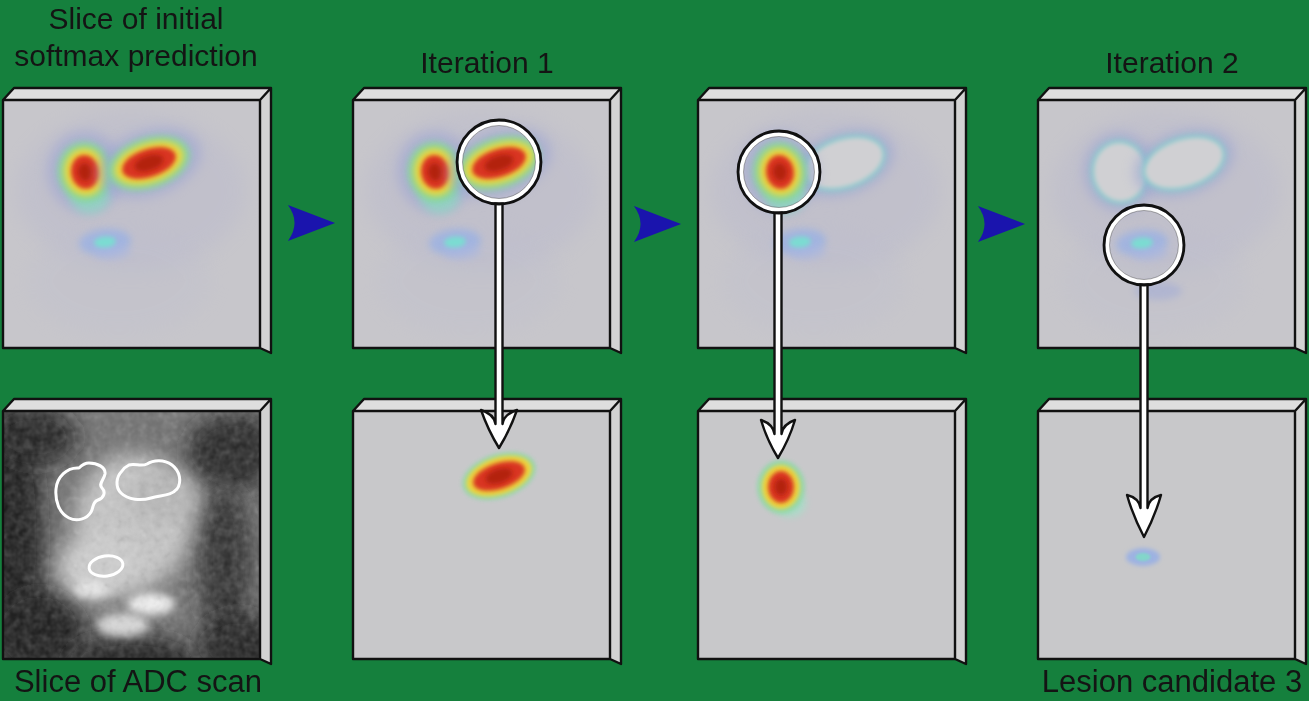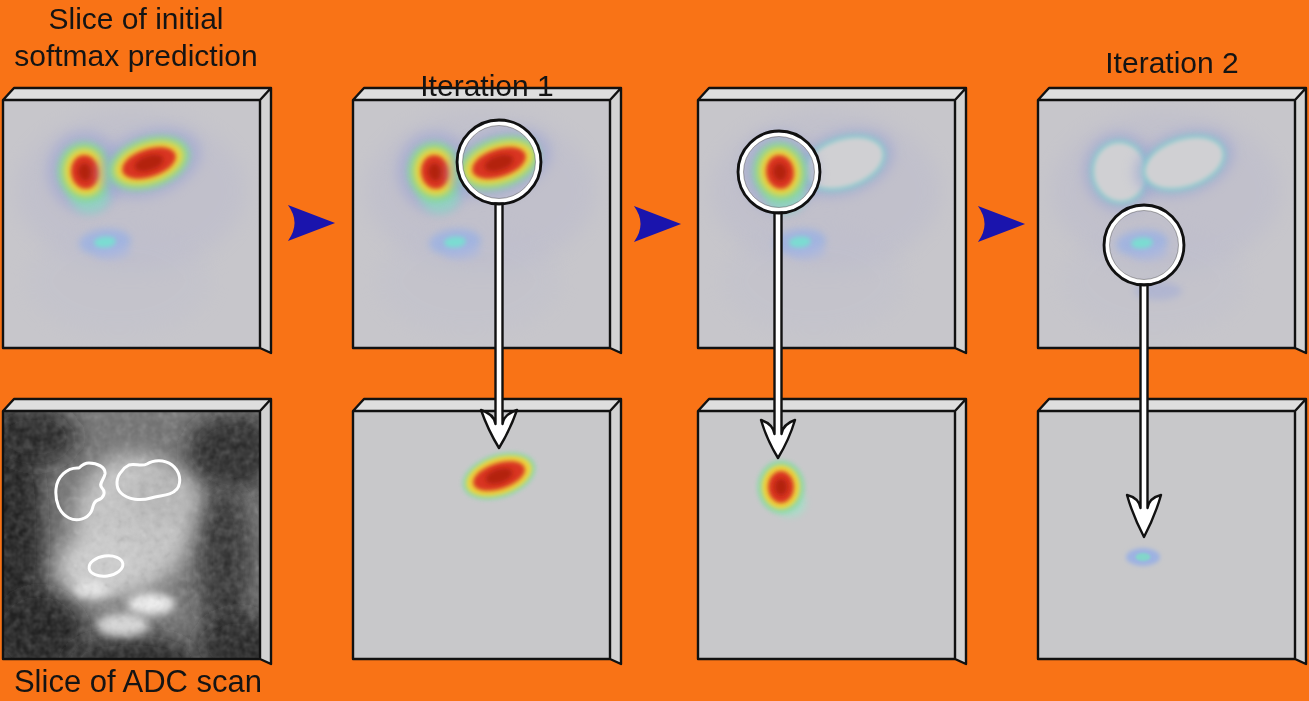--- a/index.html
+++ b/index.html
@@ -1,16 +1,16 @@
 <!DOCTYPE html>
 <html><head>
 <meta charset="utf-8">
 <style>
   html,body{margin:0;padding:0;background:#fff;}
-  .fig{position:relative;width:1309px;height:701px;background:#f97316;
+  .fig{position:relative;width:1309px;height:701px;background:#15803d;
        font-family:"Liberation Sans", sans-serif;overflow:hidden;}
   .lbl{color:#141414;text-align:center;}
   .lbl-top{font-size:30px;line-height:37px;font-weight:400;}
   .lbl-bottom{font-size:31px;line-height:36px;font-weight:400;}
   svg{display:block;}
   .panel{position:absolute;z-index:1;}
   .overlay{position:absolute;z-index:6;pointer-events:none;}
   .flow{position:absolute;z-index:2;}
   .txt{position:absolute;z-index:3;}
 </style>
@@ -152,21 +152,21 @@
     </g>
     <use href="#slabChrome"></use>
   </svg>
 
   <div class="txt lbl lbl-bottom" style="left:-4px;top:664px;width:284px;">Slice of ADC scan</div>
 
   <svg class="flow" style="left:287px;top:204px" width="49" height="38" viewBox="0 0 52 40">
     <path d="M1,1 Q15,20 1,39 L51,20 Z" fill="#1a14ad"></path>
   </svg>
 
-  <div class="txt lbl lbl-top" style="left:351px;top:44px;width:272px;margin-top:23px;">Iteration 1</div>
+  <div class="txt lbl lbl-top" style="left:351px;top:44px;width:272px;">Iteration 1</div>
 
   <svg class="panel" style="left:351px;top:86px" width="272" height="269" viewBox="0 0 272 269">
     <polygon points="2,14 13,2 270,2 259,14" fill="#dedede"></polygon>
     <polygon points="259,14 270,2 270,267 259,262" fill="#d3d3d3"></polygon>
     <rect x="2" y="14" width="257" height="248" fill="#c7c6cb"></rect>
     <g clip-path="url(#faceClip)">
       <use href="#wash"></use>
       <use href="#leftBlob" transform="translate(84,86) rotate(-8)"></use>
       <use href="#rightBlob" transform="translate(148,77) rotate(-18)"></use>
       <use href="#cyanBlob" transform="translate(104,156) rotate(-5)"></use>
@@ -258,14 +258,15 @@
     <use href="#slabChrome"></use>
   </svg>
 
   <svg class="overlay" style="left:1036px;top:86px" width="272" height="580" viewBox="0 0 272 580">
     <path d="M104.5,197 L104.5,422 Q103,412 91,409 Q97,430 108,451 Q119,430 125,409 Q113,412 111.5,422 L111.5,197 Z" fill="#ffffff" stroke="#111" stroke-width="2.4" stroke-linejoin="round"></path>
     <circle cx="108" cy="159" r="36.5" fill="none" stroke="#ffffff" stroke-width="4.2"></circle>
     <circle cx="108" cy="159" r="40" fill="none" stroke="#111" stroke-width="2.8"></circle>
     <circle cx="108" cy="159" r="34.5" fill="none" stroke="#333" stroke-width="0.8" opacity="0.5"></circle>
   </svg>
 
+  <div class="txt lbl lbl-bottom" style="left:1036px;top:664px;width:272px;">Lesion candidate 3</div>
 
 </div>
 
 </body></html>

